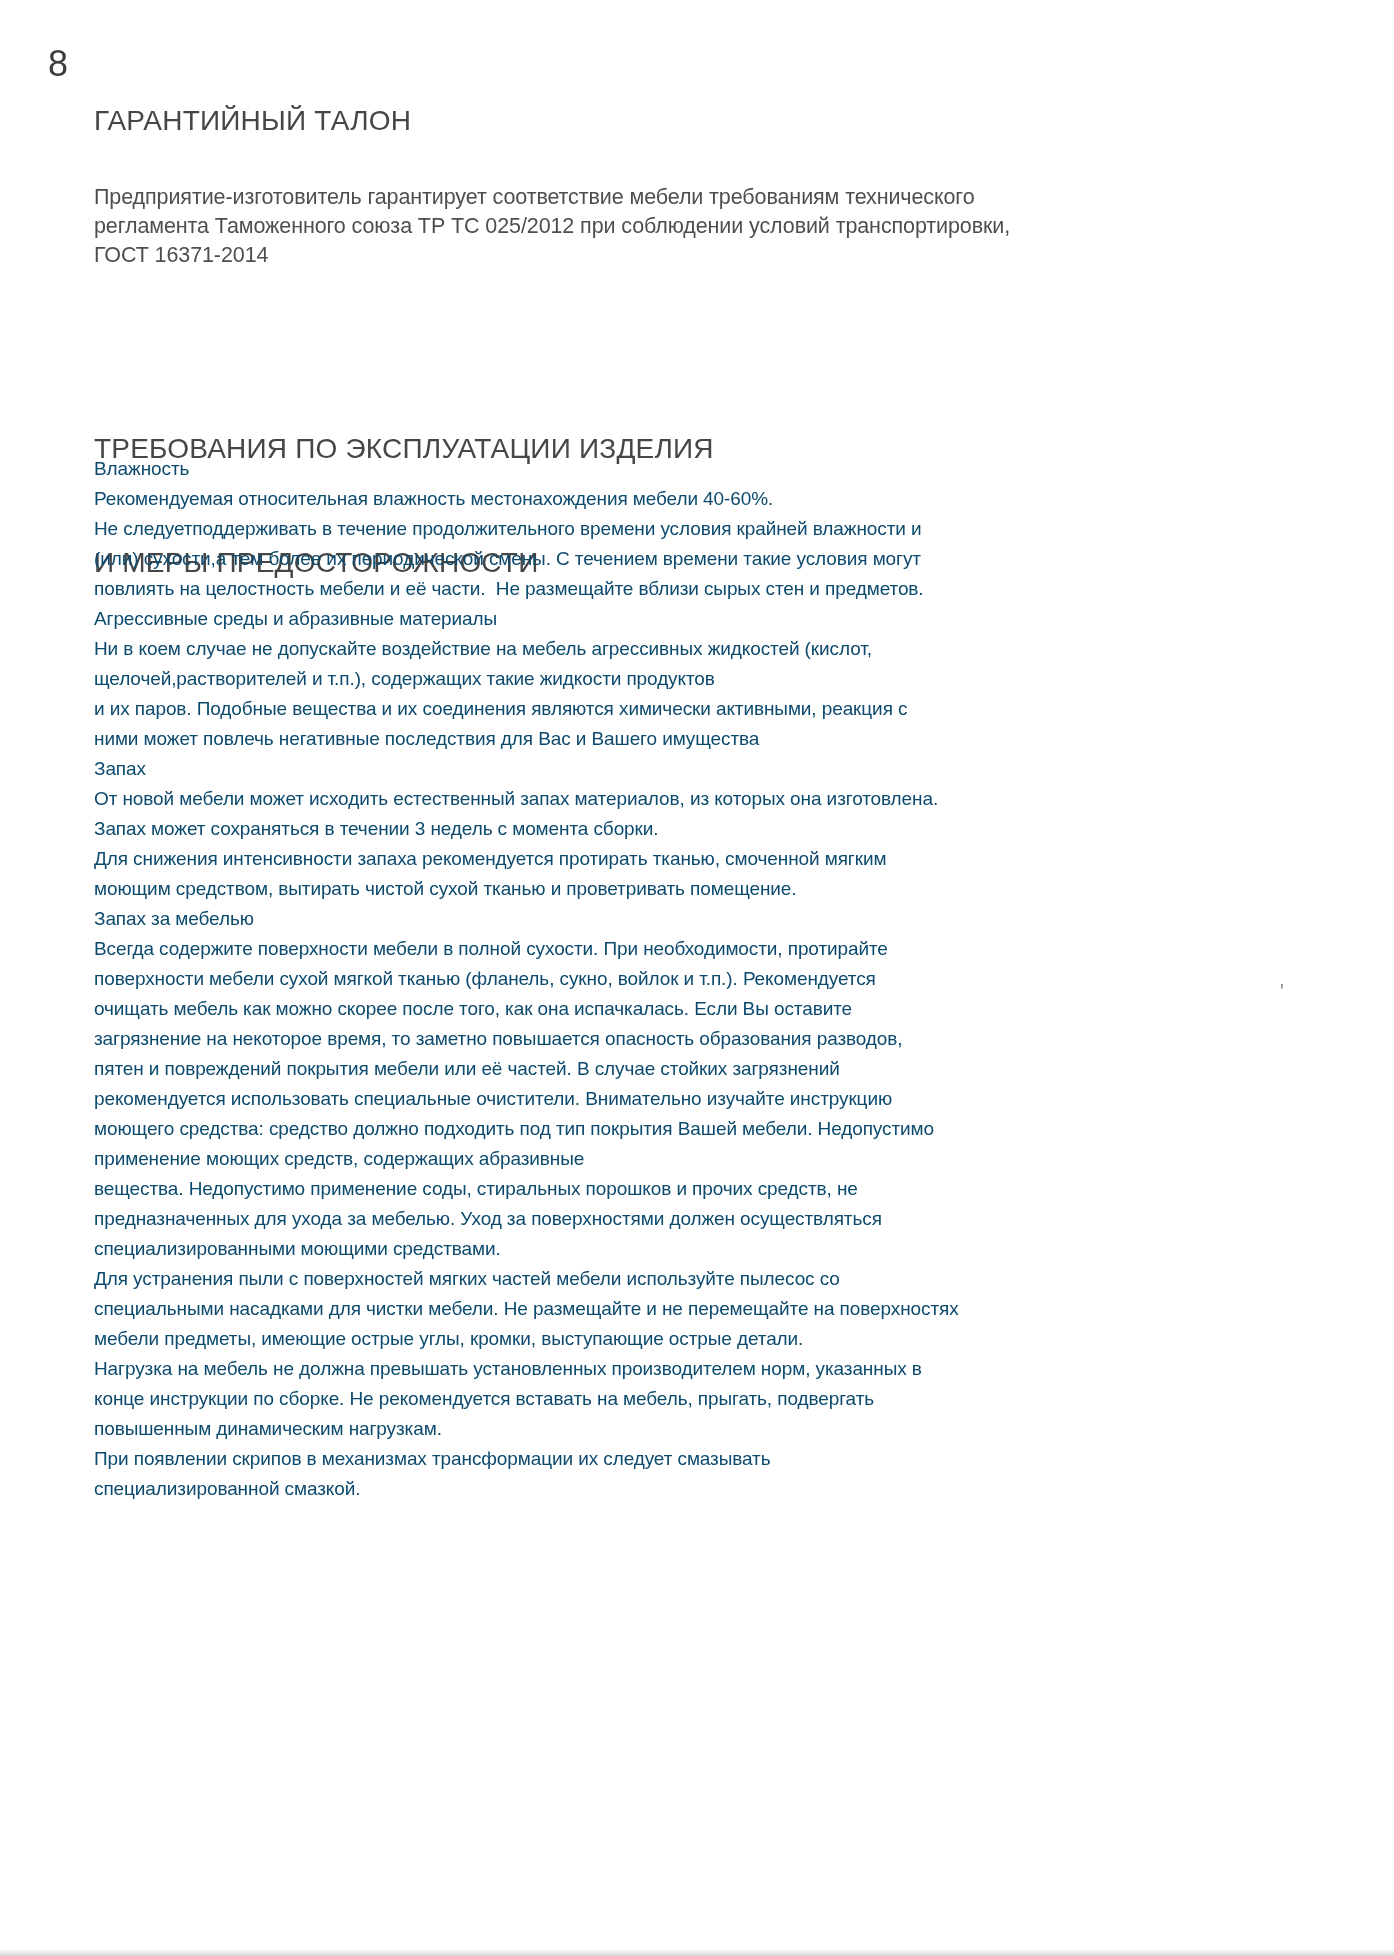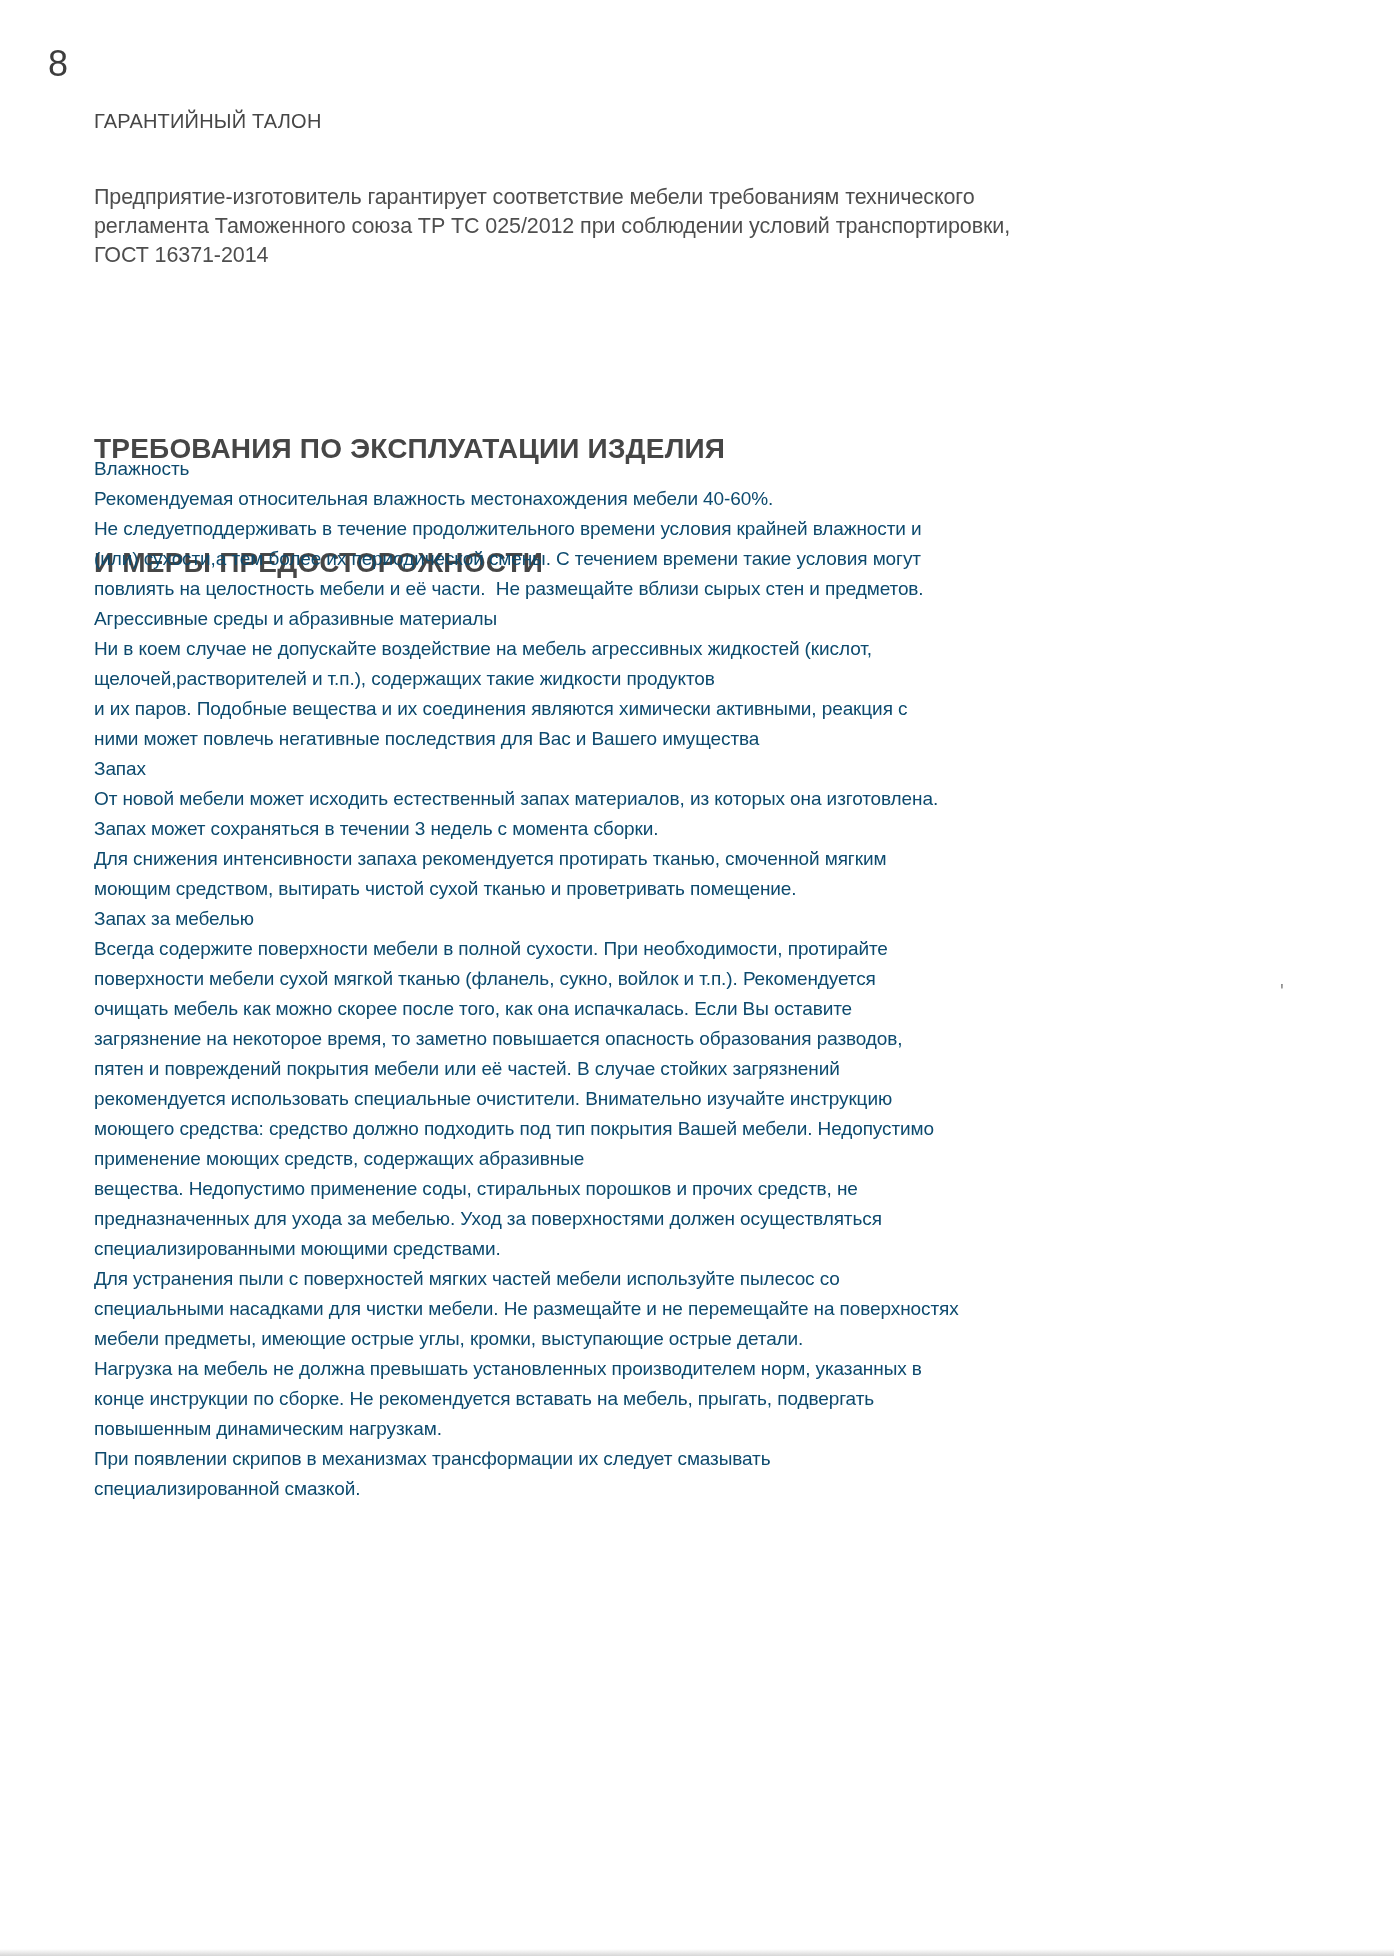--- a/index.html
+++ b/index.html
@@ -27,21 +27,21 @@
   .content {
     position: absolute;
     left: 94px;
     top: 0;
     width: 1270px;
   }
   .h1 {
     position: absolute;
     left: 0;
     top: 104px;
-    font-size: 20px;
+    font-size: 28px;
     line-height: 34px;
     font-weight: 400;
     color: #464646;
     letter-spacing: 0.2px;
     white-space: pre;
   }
   .warranty-lines {
     position: absolute;
     left: 0;
     top: 183px;
@@ -52,21 +52,21 @@
     color: #4e4e4e;
     letter-spacing: -0.1px;
     white-space: pre;
   }
   .h2 {
     position: absolute;
     left: 0;
     top: 354px;
     font-size: 28px;
     line-height: 38px;
-    font-weight: 700;
+    font-weight: 400;
     color: #464646;
     letter-spacing: 0.2px;
     white-space: pre;
   }
   .body-lines {
     position: absolute;
     left: 0;
     top: 454px;
   }
   .body-lines .line {

